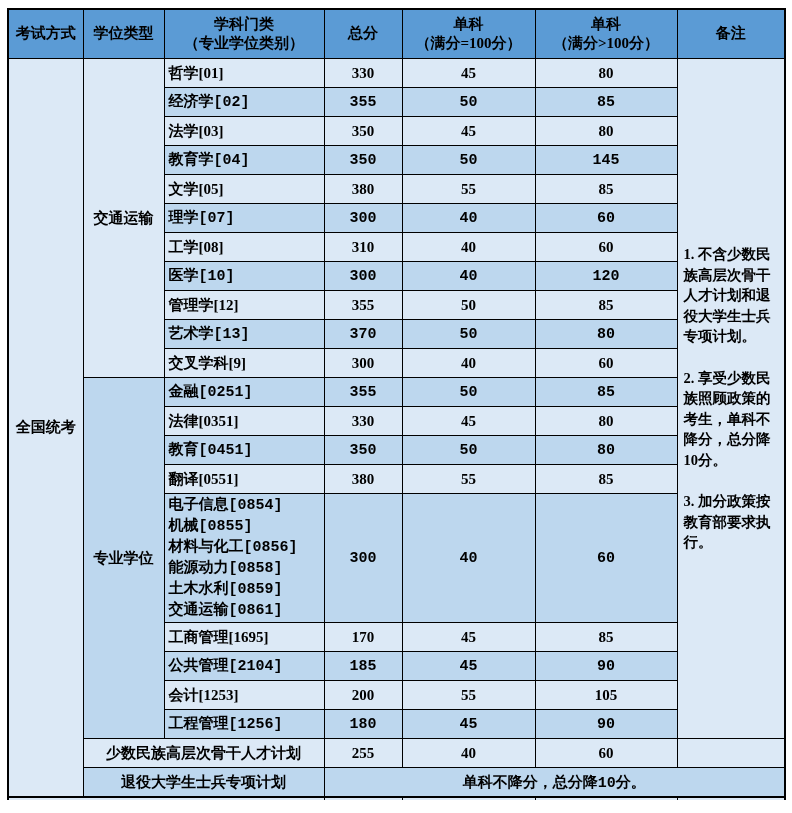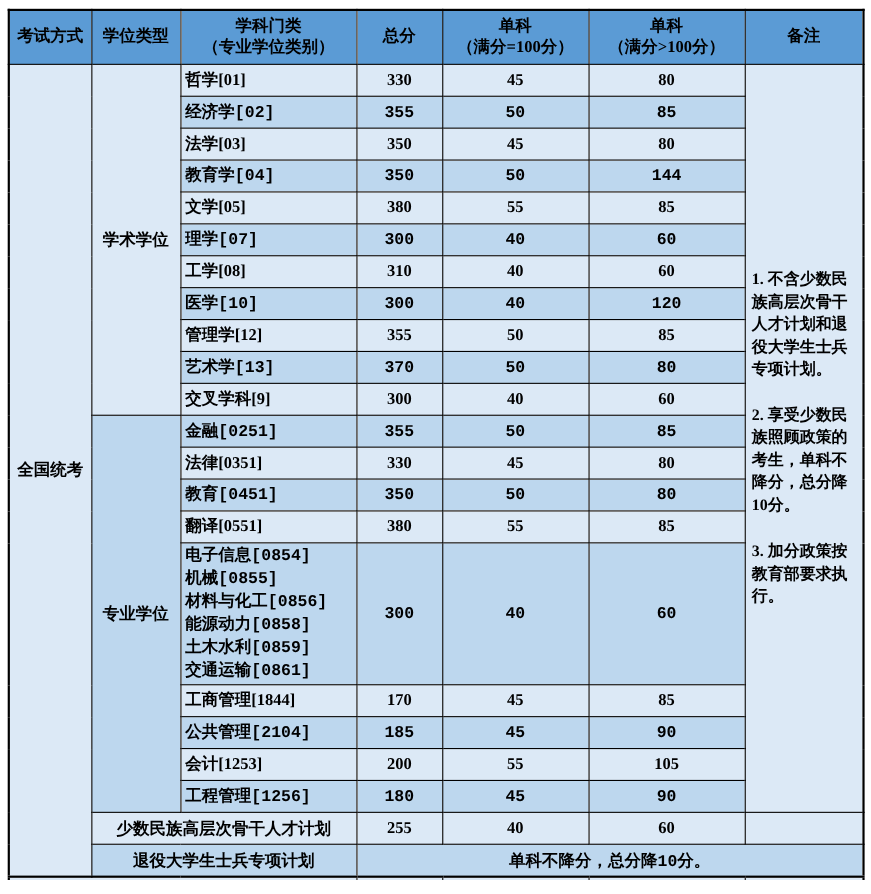--- a/index.html
+++ b/index.html
@@ -58,21 +58,21 @@
       <th>总分</th>
       <th>单科
 （满分=100分）</th>
       <th>单科
 （满分&gt;100分）</th>
       <th>备注</th>
     </tr>
 
     <tr class="L std">
       <td class="merged" rowspan="22">全国统考</td>
-      <td class="merged" rowspan="11">学术学位</td>
+      <td class="merged" rowspan="11">交通运输</td>
       <td class="subject">哲学[01]</td>
       <td>330</td>
       <td>45</td>
       <td>80</td>
       <td class="merged remark" rowspan="20">1. 不含少数民族高层次骨干人才计划和退役大学生士兵专项计划。
 
 2. 享受少数民族照顾政策的考生，单科不降分，总分降10分。
 
 3. 加分政策按教育部要求执行。</td>
     </tr>
@@ -85,21 +85,21 @@
     <tr class="L std">
       <td class="subject">法学[03]</td>
       <td>350</td>
       <td>45</td>
       <td>80</td>
     </tr>
     <tr class="D std">
       <td class="subject">教育学[04]</td>
       <td>350</td>
       <td>50</td>
-      <td>144</td>
+      <td>145</td>
     </tr>
     <tr class="L std">
       <td class="subject">文学[05]</td>
       <td>380</td>
       <td>55</td>
       <td>85</td>
     </tr>
     <tr class="D std">
       <td class="subject">理学[07]</td>
       <td>300</td>
@@ -167,21 +167,21 @@
 机械[0855]
 材料与化工[0856]
 能源动力[0858]
 土木水利[0859]
 交通运输[0861]</td>
       <td>300</td>
       <td>40</td>
       <td>60</td>
     </tr>
     <tr class="L std">
-      <td class="subject">工商管理[1844]</td>
+      <td class="subject">工商管理[1695]</td>
       <td>170</td>
       <td>45</td>
       <td>85</td>
     </tr>
     <tr class="D std">
       <td class="subject">公共管理[2104]</td>
       <td>185</td>
       <td>45</td>
       <td>90</td>
     </tr>

